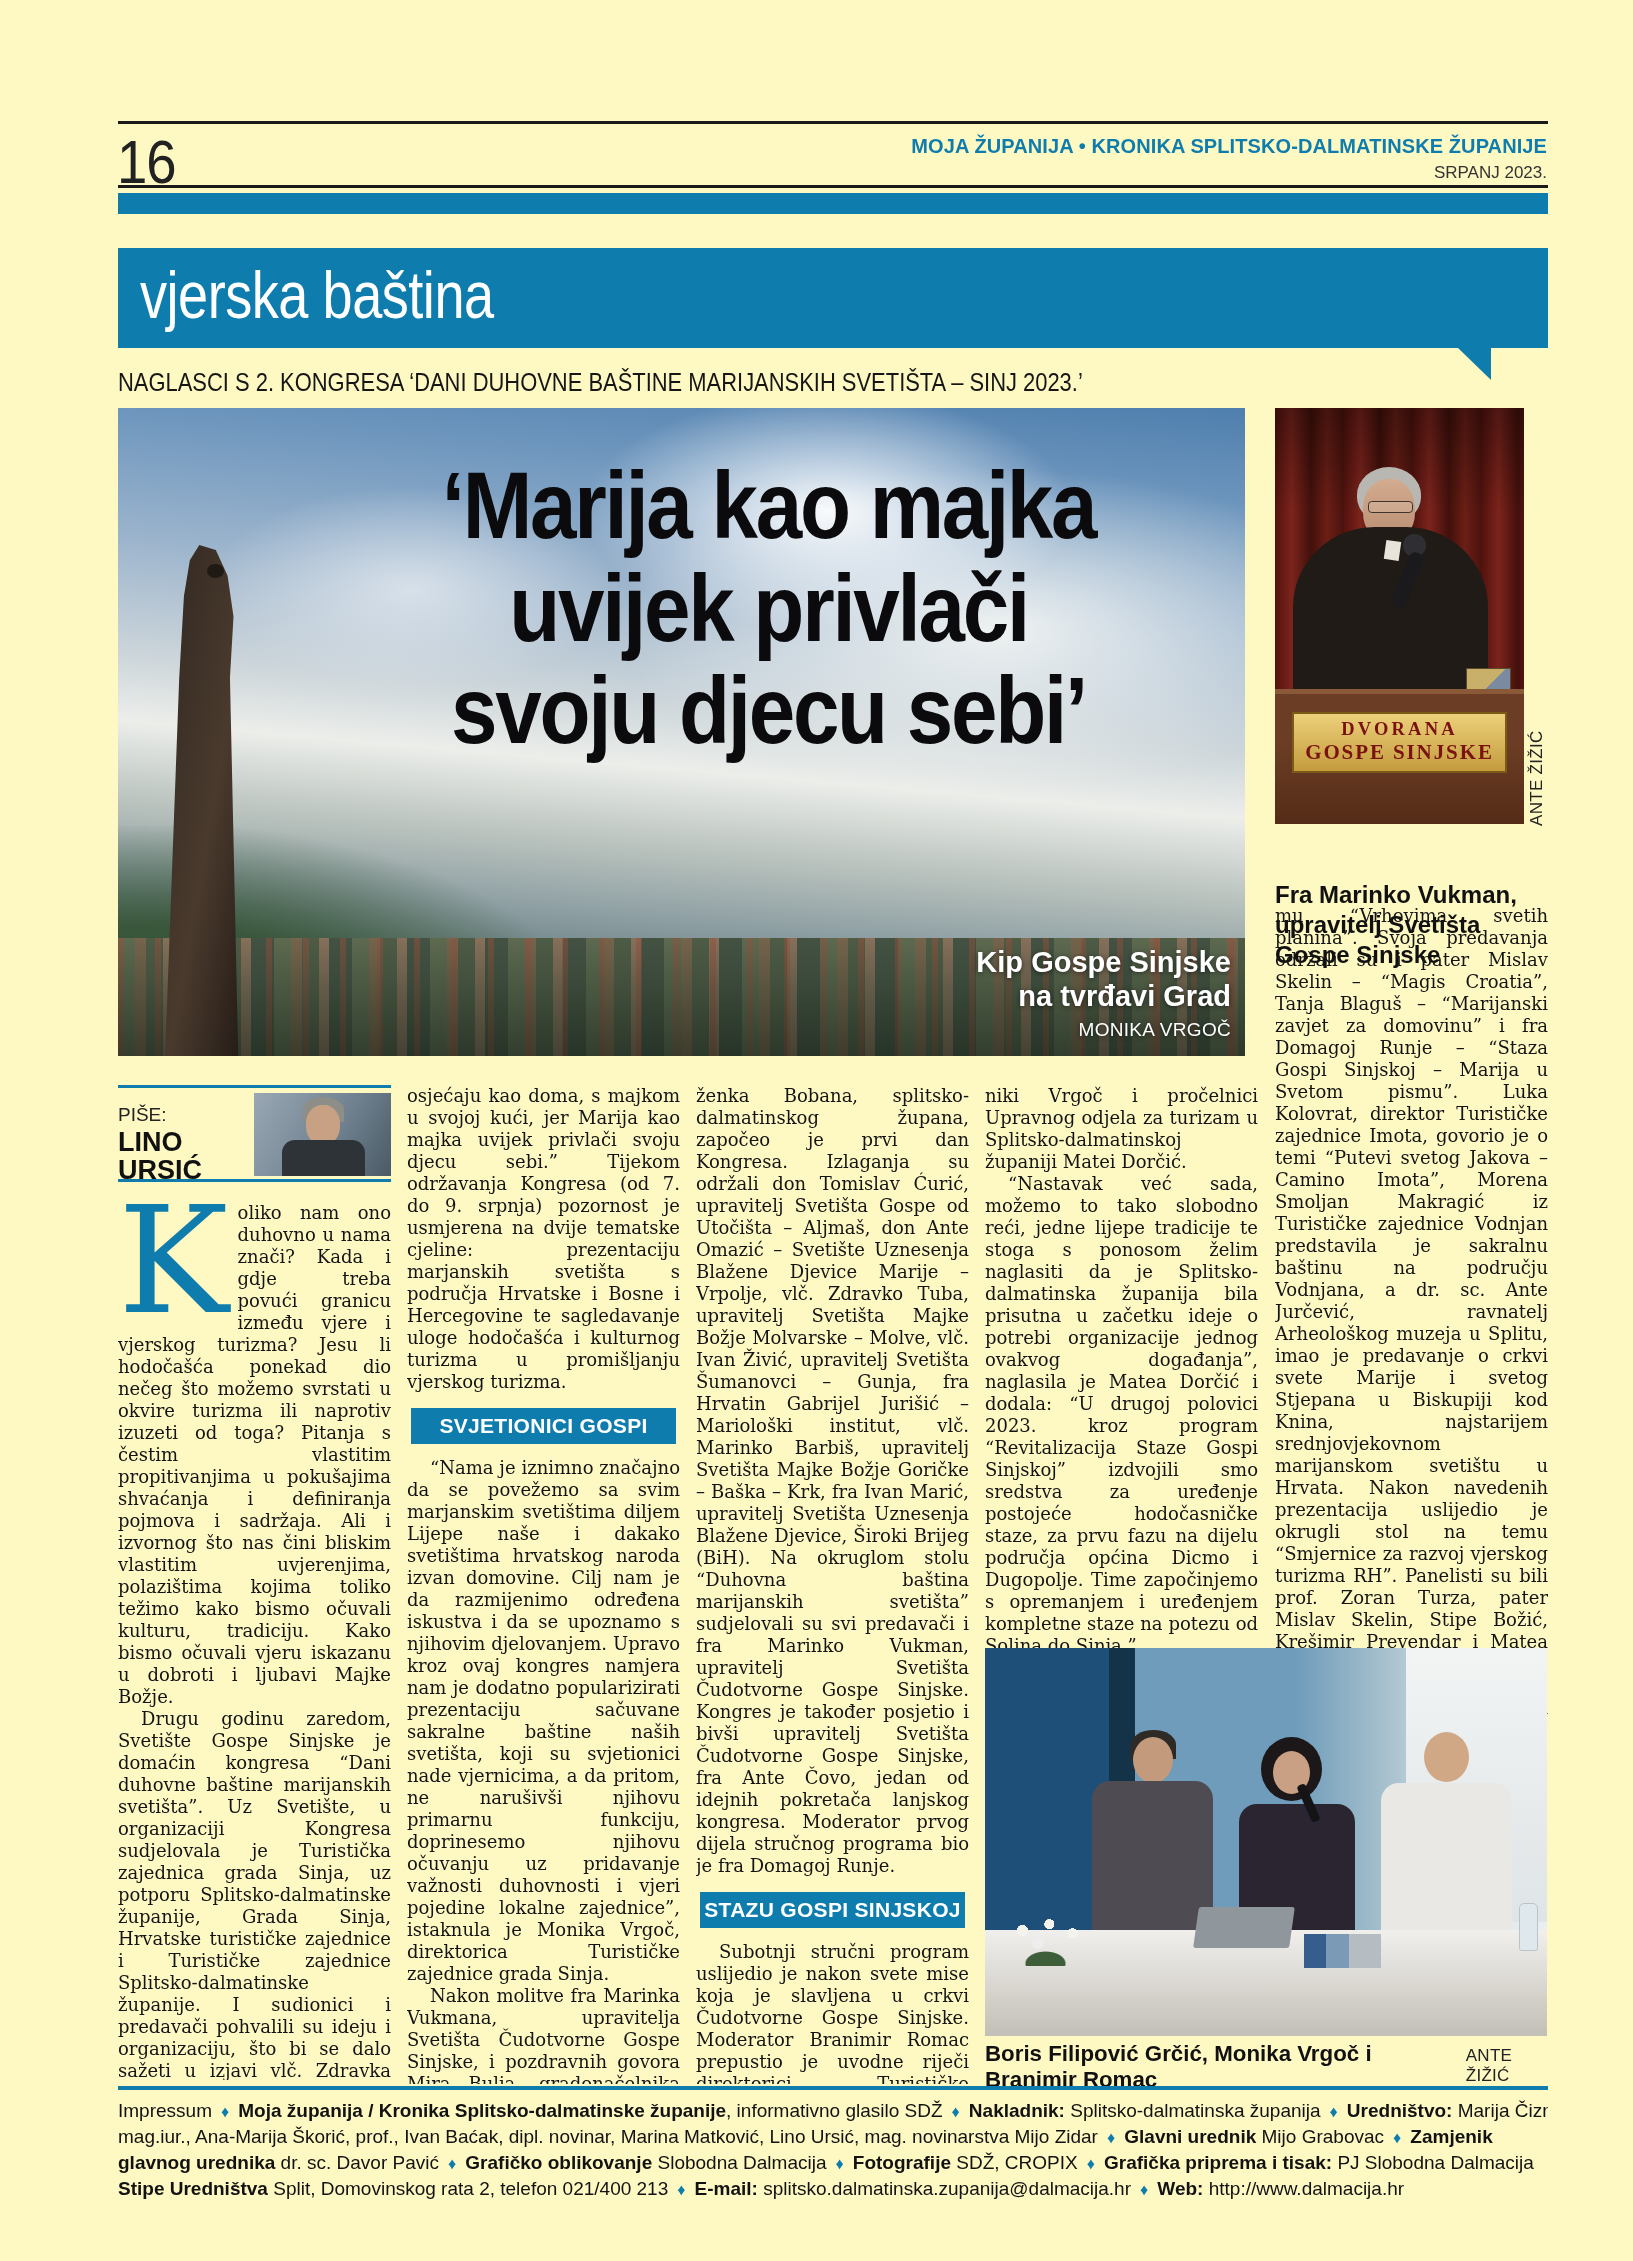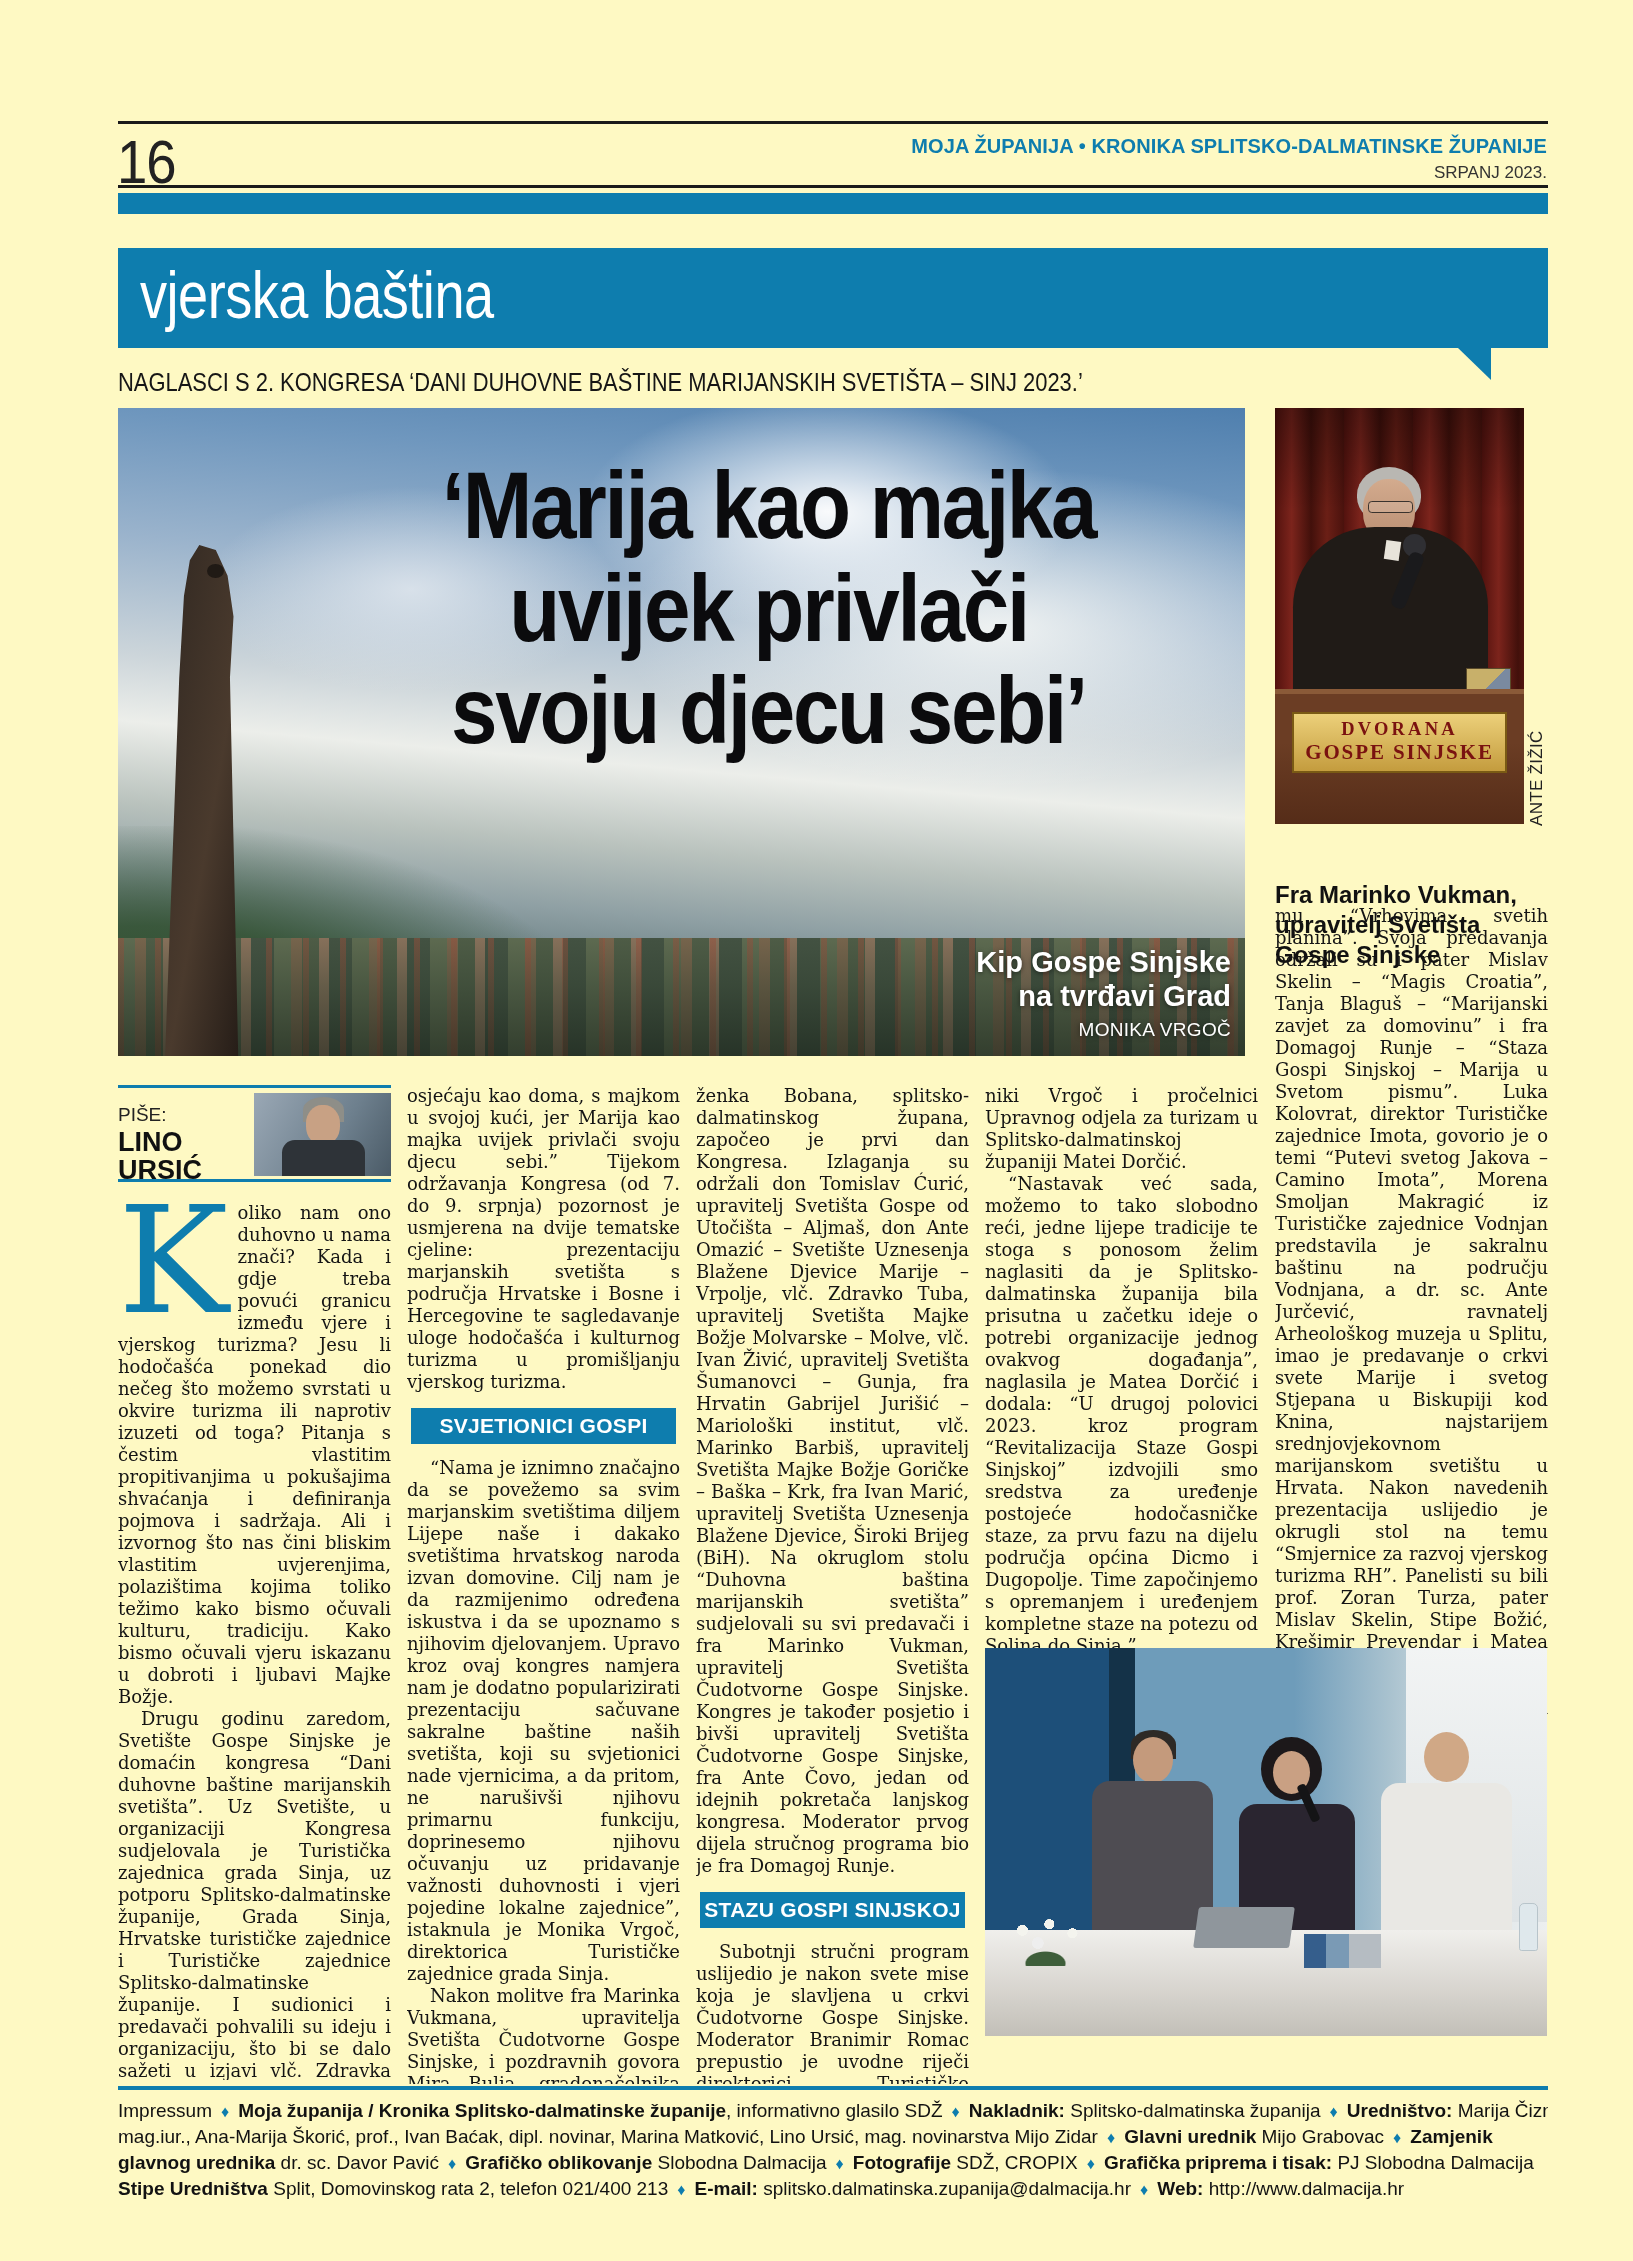--- a/index.html
+++ b/index.html
@@ -264,20 +264,24 @@
     <div class="p2-mic"></div>
     <div class="head p3-head"></div>
     <div class="torso p3-torso"></div>
     <div class="btable">
       <div class="flowers"></div>
       <div class="laptop"></div>
       <div class="books"></div>
       <div class="bottle"></div>
     </div>
   </div>
+  <div class="bottom-caption-row">
+    <span class="bottom-caption">Boris Filipović Grčić, Monika Vrgoč i Branimir Romac</span>
+    <span class="bottom-credit">ANTE ŽIŽIĆ</span>
+  </div>
 
   <div class="footer-rule accent-bg"></div>
   <div class="footer" id="footer">
       <div class="fline"><span>Impressum </span><span class="dm">♦</span><span> </span><span class="fb">Moja županija / Kronika Splitsko-dalmatinske  županije</span><span>, informativno glasilo SDŽ </span><span class="dm">♦</span><span> </span><span class="fb">Nakladnik:</span><span> Splitsko-dalmatinska županija </span><span class="dm">♦</span><span> </span><span class="fb">Uredništvo:</span><span> Marija Čizmić,</span></div>
       <div class="fline"><span>mag.iur., Ana-Marija Škorić, prof.,  Ivan Baćak, dipl. novinar, Marina Matković, Lino Ursić, mag. novinarstva Mijo Zidar </span><span class="dm">♦</span><span>  </span><span class="fb">Glavni urednik</span><span> Mijo Grabovac </span><span class="dm">♦</span><span>  </span><span class="fb">Zamjenik</span></div>
       <div class="fline"><span class="fb">glavnog urednika</span><span> dr. sc. Davor Pavić </span><span class="dm">♦</span><span> </span><span class="fb">Grafičko oblikovanje</span><span> Slobodna Dalmacija </span><span class="dm">♦</span><span> </span><span class="fb">Fotografije</span><span> SDŽ, CROPIX </span><span class="dm">♦</span><span>  </span><span class="fb">Grafička priprema i tisak:</span><span> PJ Slobodna Dalmacija </span></div>
       <div class="fline"><span class="fb">Stipe Uredništva</span><span> Split, Domovinskog rata 2, telefon 021/400 213 </span><span class="dm">♦</span><span> </span><span class="fb">E-mail:</span><span> splitsko.dalmatinska.zupanija@dalmacija.hr </span><span class="dm">♦</span><span> </span><span class="fb">Web:</span><span> http://www.dalmacija.hr</span></div>
     </div>
 
 </div>

